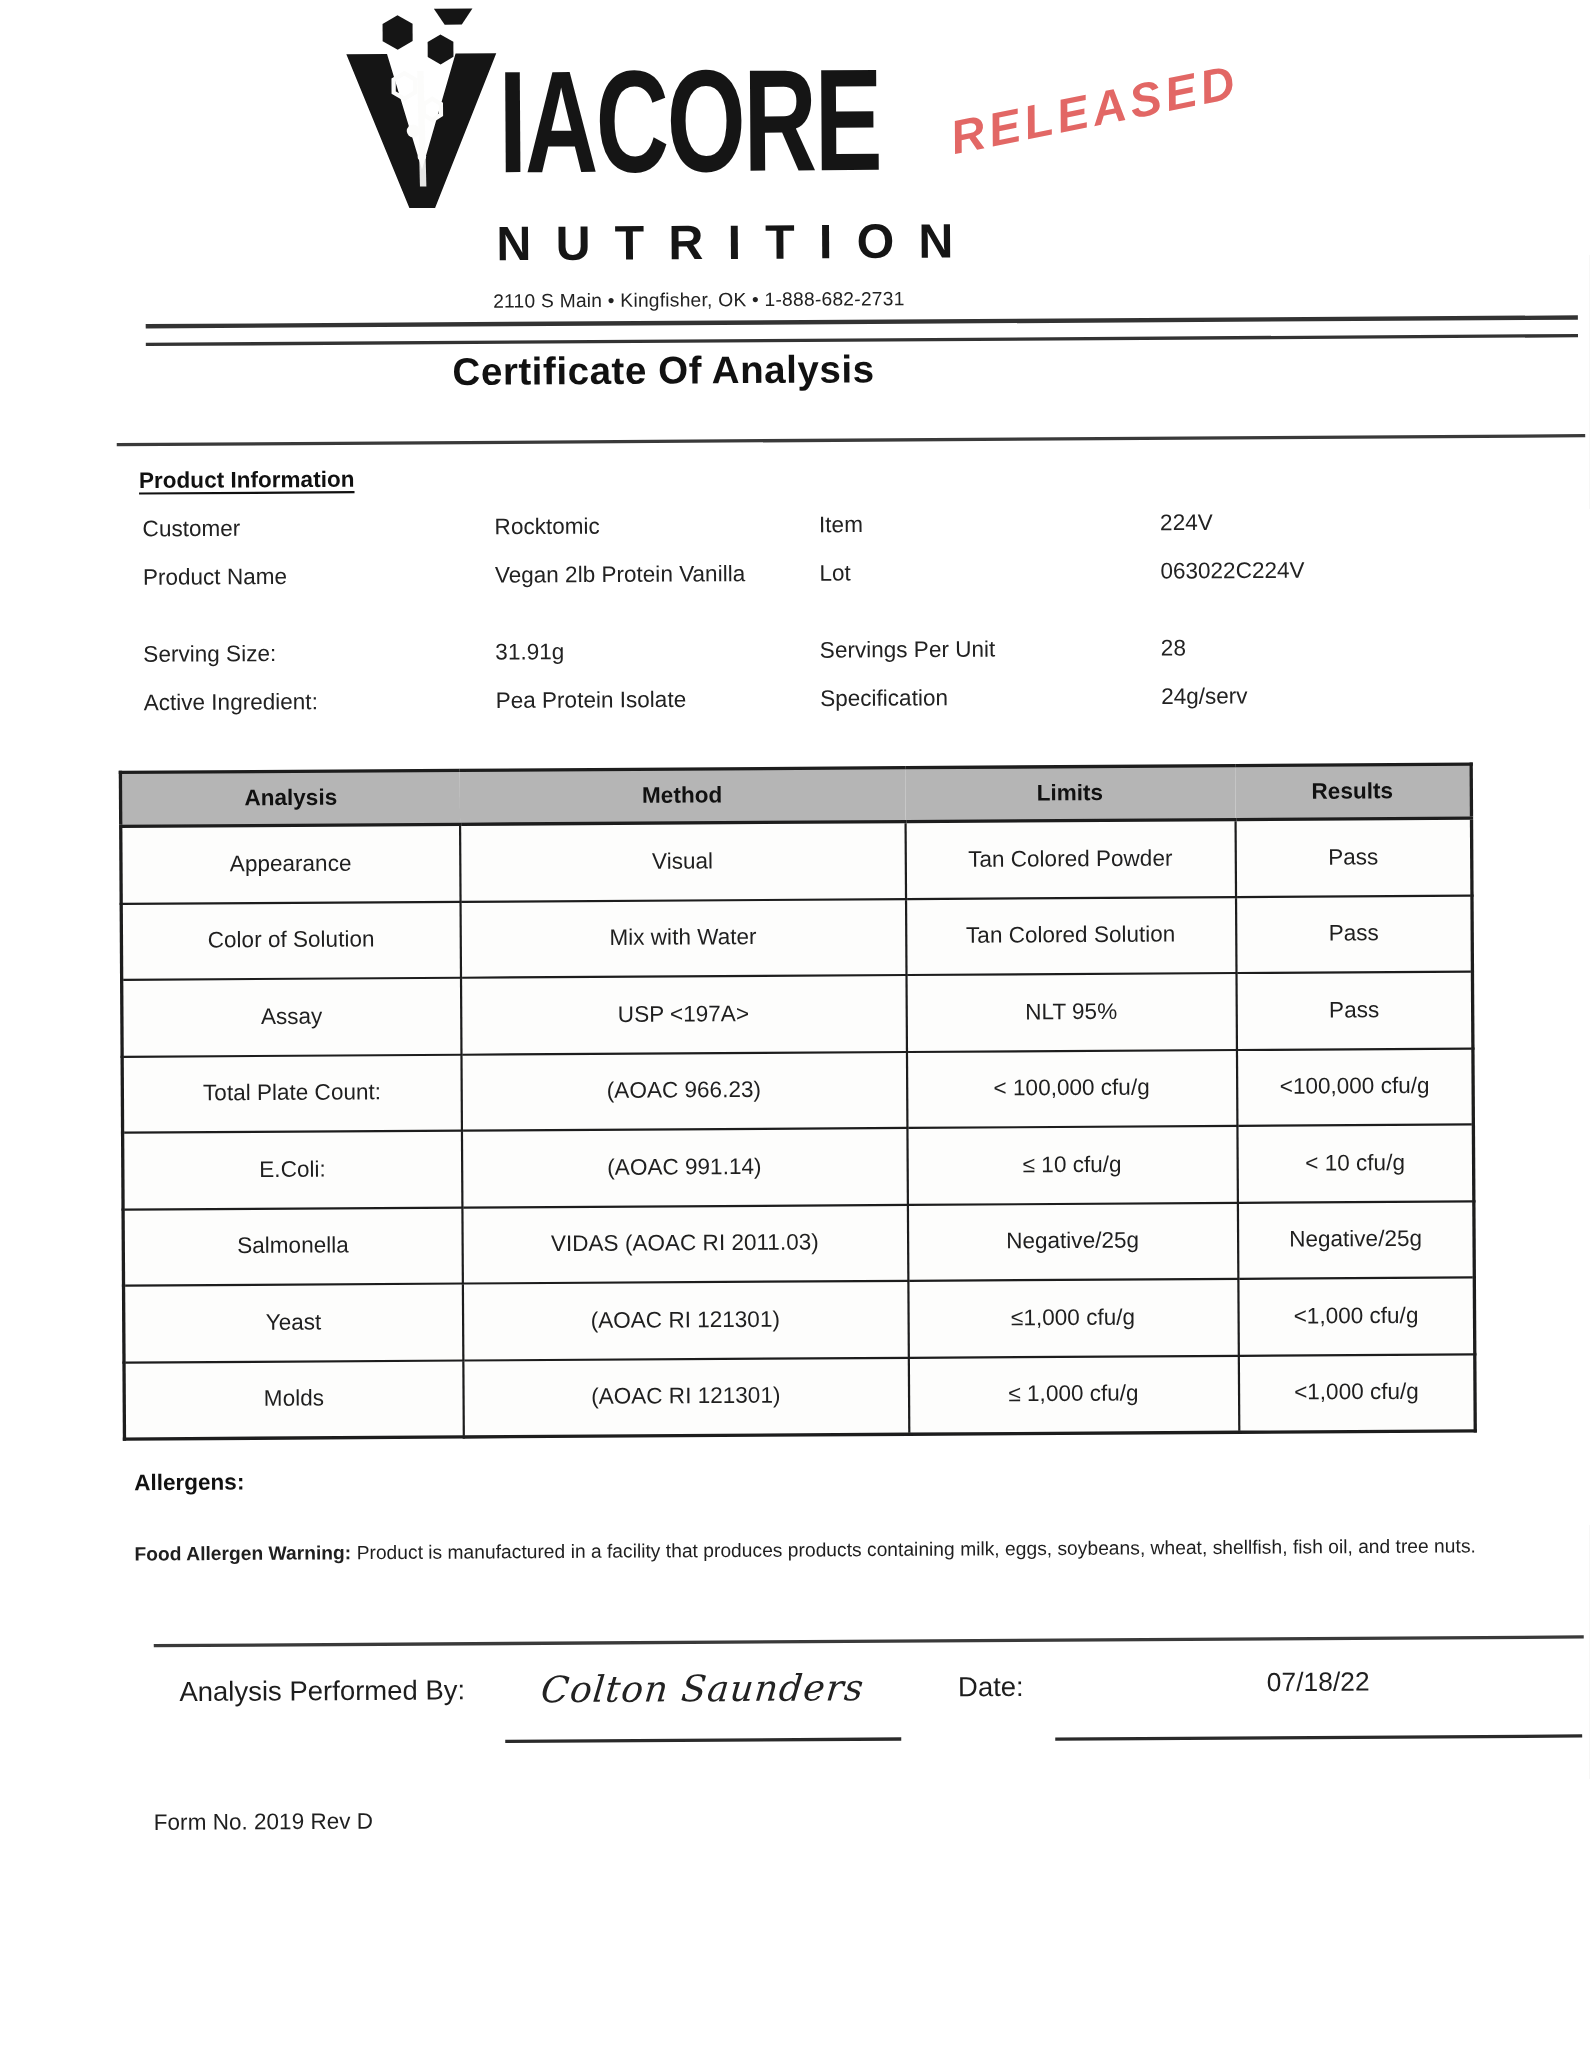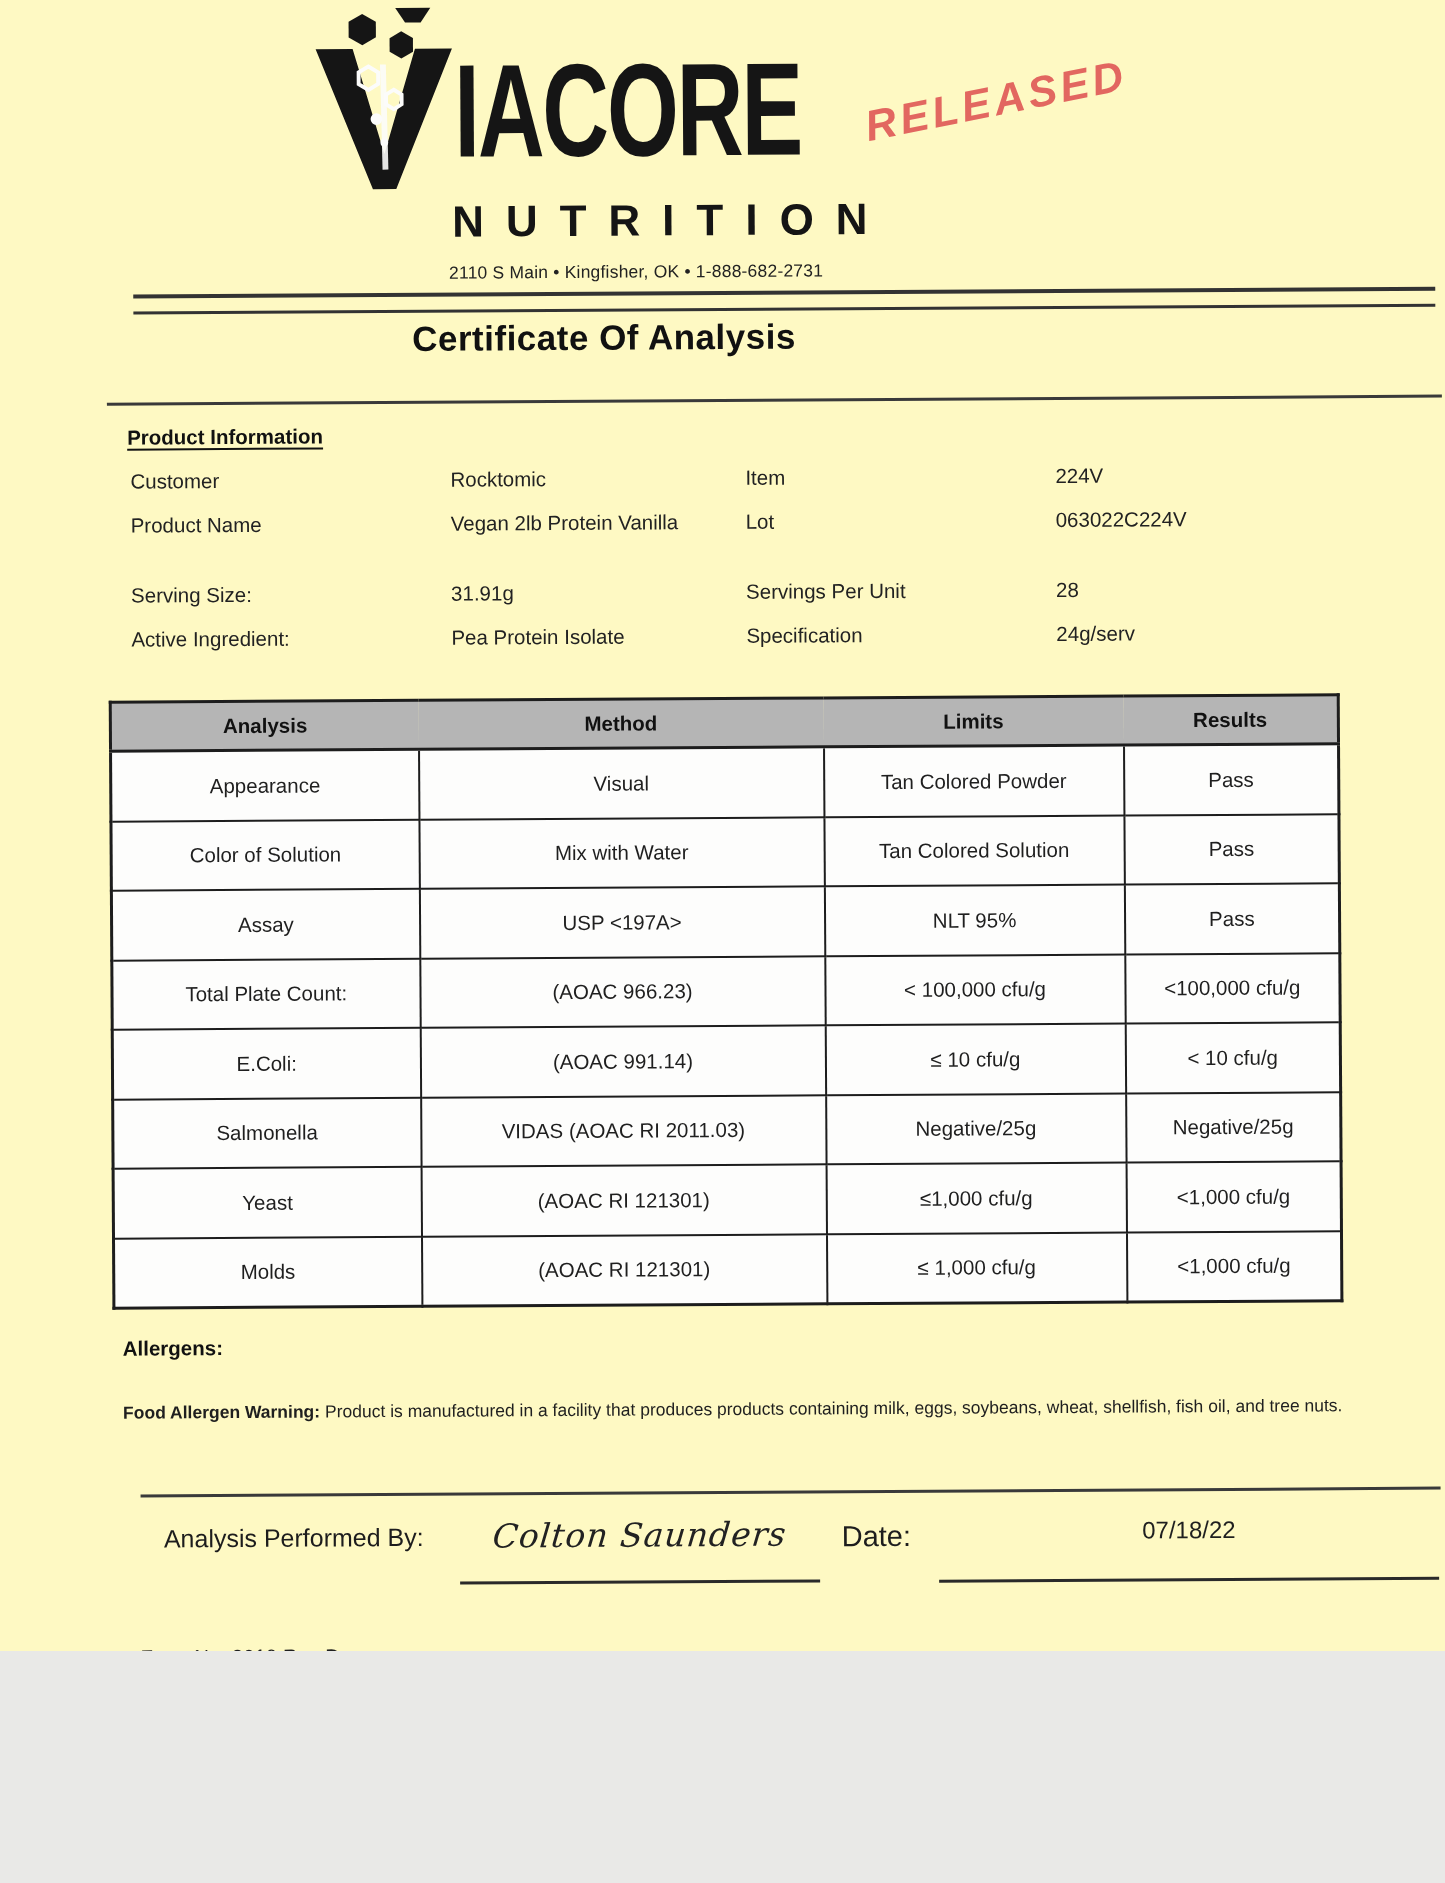--- a/index.html
+++ b/index.html
@@ -5,22 +5,22 @@
   html,body{margin:0;padding:0;}
   body{
     width:1445px;height:1883px;
     background:#e9e9e7;
     font-family:"Liberation Sans", sans-serif;
     color:#1c1c1c;
     overflow:hidden;
   }
   .page{
     position:relative;
-    width:1445px;height:1651px;
-    background:#fef9c3;
+    width:1445px;height:1883px;
+    background:#ffffff;
     overflow:hidden;
   }
   .doc{
     position:absolute;inset:0;
     transform:rotate(-0.35deg);
     transform-origin:50% 55%;
   }
 
   
   .logo-block{
@@ -162,21 +162,21 @@
   .signature{
     font-family:"DejaVu Serif", serif;
     font-style:italic;
     font-size:33px;
     color:#222;
     display:inline-block;
     transform:skewX(-6deg);
     letter-spacing:1px;
     white-space:nowrap;
   }
-  .date-label{font-size:29px;color:#1d1d1d;margin-left:22px;padding-top:6px;}
+  .date-label{font-size:25px;color:#1d1d1d;margin-left:52px;padding-top:6px;}
   .date-field{
     flex:1;
     margin-left:28px;
     text-align:center;
     border-bottom:3px solid #2a2a2a;
     padding-bottom:34px;
     padding-top:4px;
     font-size:24px;
     color:#1f1f1f;
   }

